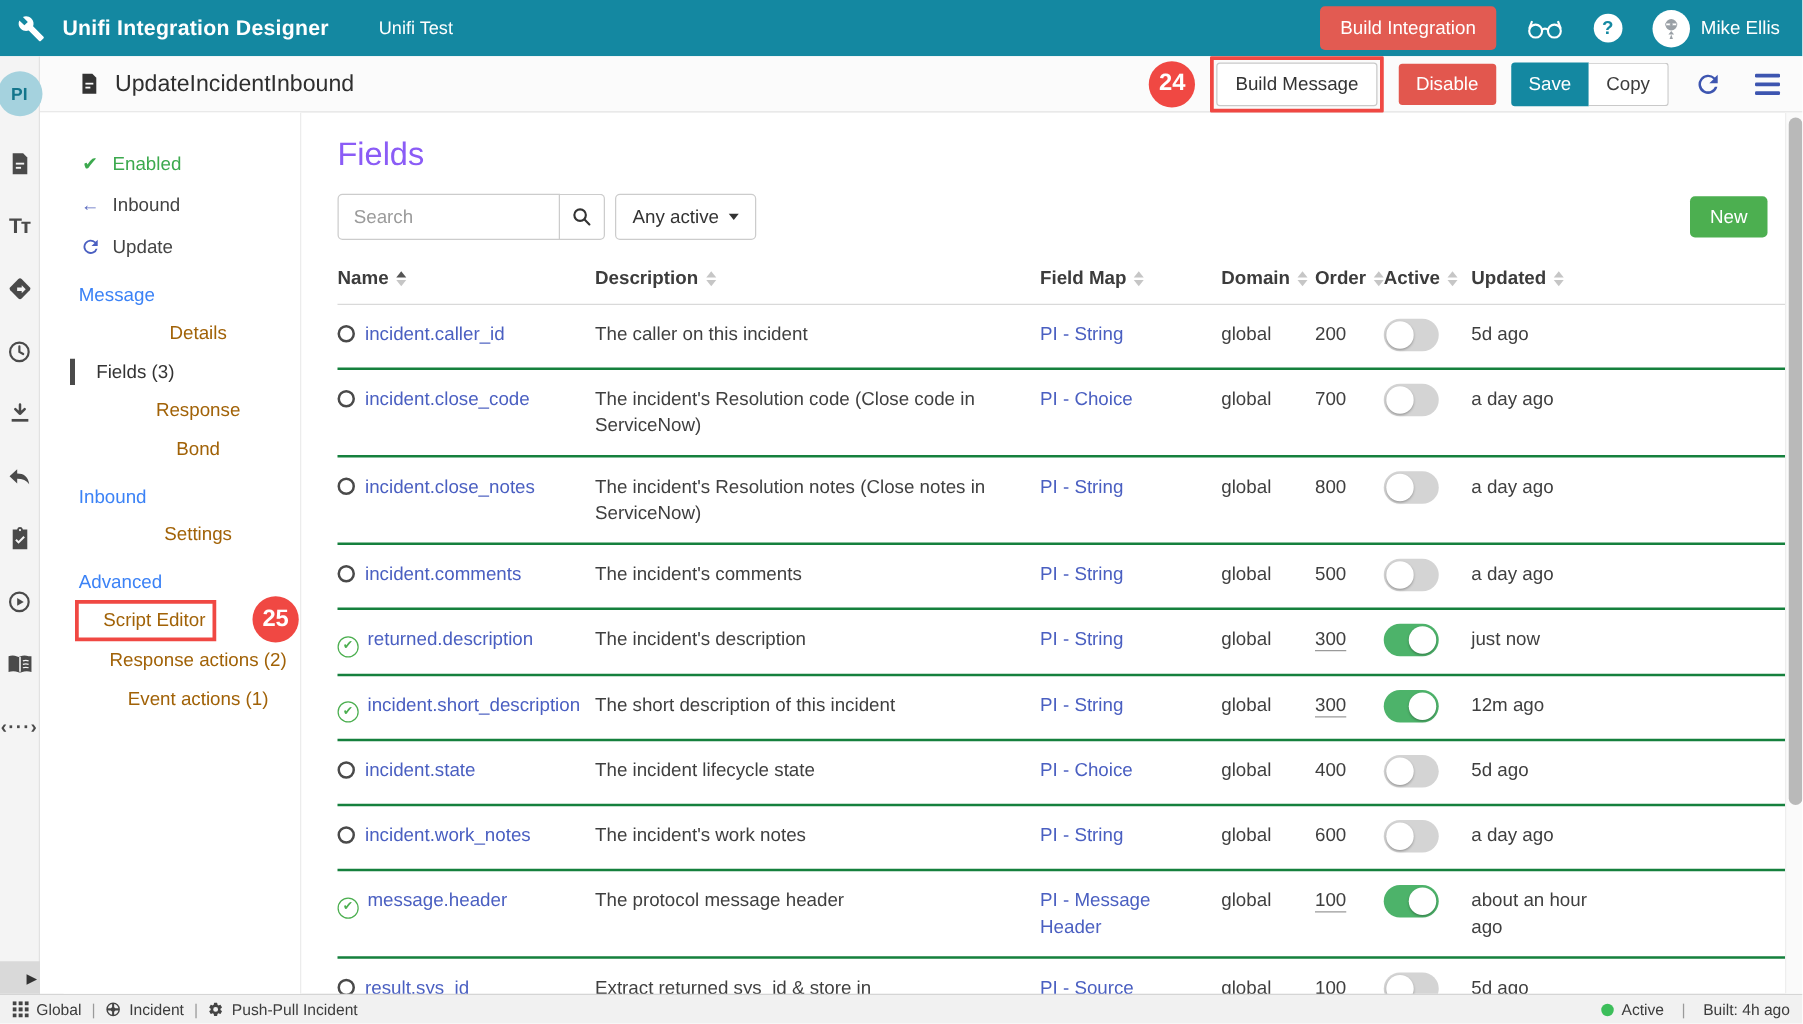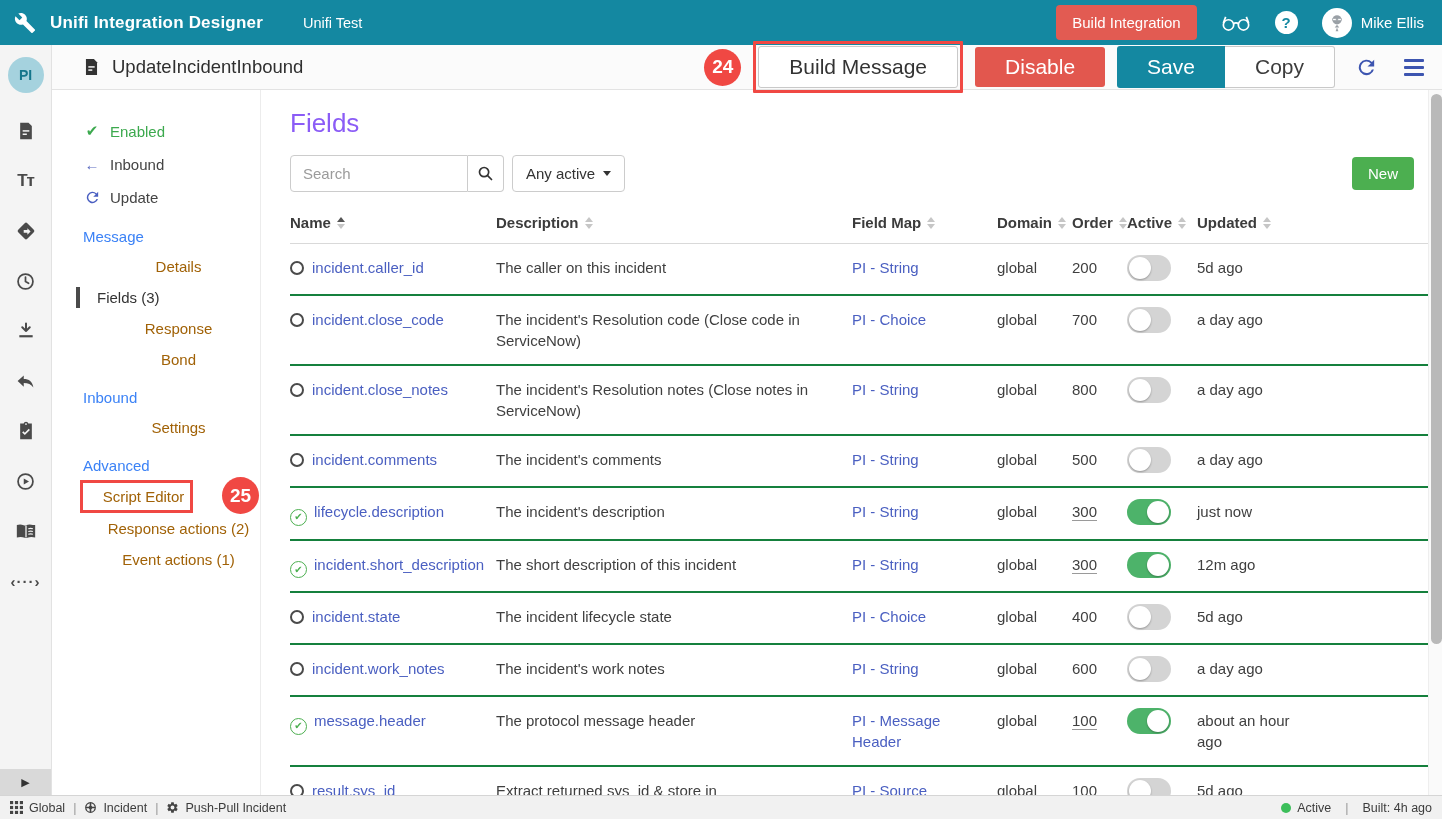--- a/index.html
+++ b/index.html
@@ -15,42 +15,42 @@
   .build-integration { background:#E25B52; color:#fff; border:none; border-radius:4px;
     font-size:15px; padding:9px 16px; font-family:inherit; cursor:pointer; }
   .help-circle { width:23px; height:23px; border-radius:50%; background:#fff; color:#1488A1;
     font-weight:700; font-size:15px; display:flex; align-items:center; justify-content:center; }
   .user { display:flex; align-items:center; gap:9px; font-size:15px; }
   .avatar-circle { width:30px; height:30px; border-radius:50%; background:#fff;
     display:flex; align-items:center; justify-content:center; overflow:hidden; }
 
   
   .app-body { display:flex; height:750px; }
-  .rail { width:52px; background:#f4f4f4; border-right:1px solid #e2e2e2; position:relative;
+  .rail { width:32px; background:#f4f4f4; border-right:1px solid #e2e2e2; position:relative;
     display:flex; flex-direction:column; align-items:center; padding-top:12px; gap:26px; }
   .rail-avatar { width:36px; height:36px; border-radius:50%; background:#a5d2de; color:#14768c;
     font-weight:700; font-size:14px; display:flex; align-items:center; justify-content:center; }
   .rail-icon { width:24px; height:24px; display:flex; align-items:center; justify-content:center; color:#4a4a4a; }
   .rail-tt { font-size:17px; font-weight:700; color:#4a4a4a; letter-spacing:-1px; }
   .rail-code { font-size:15px; font-weight:700; color:#4a4a4a; letter-spacing:1px; }
   .rail-expand { position:absolute; bottom:0; left:0; width:51px; height:26px; background:#d9d9d9;
     display:flex; align-items:center; justify-content:center; font-size:11px; color:#333; cursor:pointer; }
 
   .right-col { flex:1; display:flex; flex-direction:column; min-width:0; }
 
   
   .docbar { height:45px; background:#fbfbfb; border-bottom:1px solid #e3e3e3;
     display:flex; align-items:center; padding:0 18px 0 30px; }
   .doc-title-group { display:flex; align-items:center; gap:11px; }
   .doc-title { font-size:18.5px; color:#2f2f2f; }
   .docbar-right { margin-left:auto; display:flex; align-items:center; gap:12px; }
   .num-badge { width:37px; height:37px; border-radius:50%; background:#F04843; color:#fff;
     font-size:19px; font-weight:700; display:flex; align-items:center; justify-content:center; }
   .annot-box { border:3px solid #F04843; padding:2px; border-radius:1px; }
-  .btn { font-family:inherit; font-size:21px; padding:8px 30px; border-radius:3px; border:none; cursor:pointer; }
+  .btn { font-family:inherit; font-size:15px; padding:8px 14px; border-radius:3px; border:none; cursor:pointer; }
   .btn-plain { background:#fff; border:1px solid #c9c9c9; color:#333; }
   .btn-red { background:#E2574E; color:#fff; }
   .btn-group { display:flex; }
   .btn-teal { background:#1488A1; color:#fff; border-radius:3px 0 0 3px; }
   .btn-copy { background:#fff; border:1px solid #c9c9c9; color:#3c3c3c; border-radius:0 3px 3px 0; border-left:none; }
   .docbar-icon { display:flex; align-items:center; justify-content:center; cursor:pointer; margin-left:8px; }
   .hamburger { display:flex; flex-direction:column; gap:4px; margin-left:14px; cursor:pointer; }
   .hamburger span { width:20px; height:3px; background:#3D55B0; border-radius:1px; }
 
   
@@ -412,21 +412,21 @@
               <div class="cell">global</div>
               <div class="cell"><span>500</span></div>
               <div class="cell">
                 <div class="toggle">
                   <span class="knob"></span>
                 </div>
               </div>
               <div class="cell">a day ago</div>
             </div>
             <div class="tgrid trow">
-              <div class="cell name-cell"><span class="check-ring">✔</span><span class="link">lifecycle.description</span></div>
+              <div class="cell name-cell"><span class="check-ring">✔</span><span class="link">returned.description</span></div>
               <div class="cell">The incident's description</div>
               <div class="cell"><span class="link">PI - String</span></div>
               <div class="cell">global</div>
               <div class="cell"><span class="order-link">300</span></div>
               <div class="cell">
                 <div class="toggle on">
                   <span class="knob"></span>
                 </div>
               </div>
               <div class="cell">just now</div>

